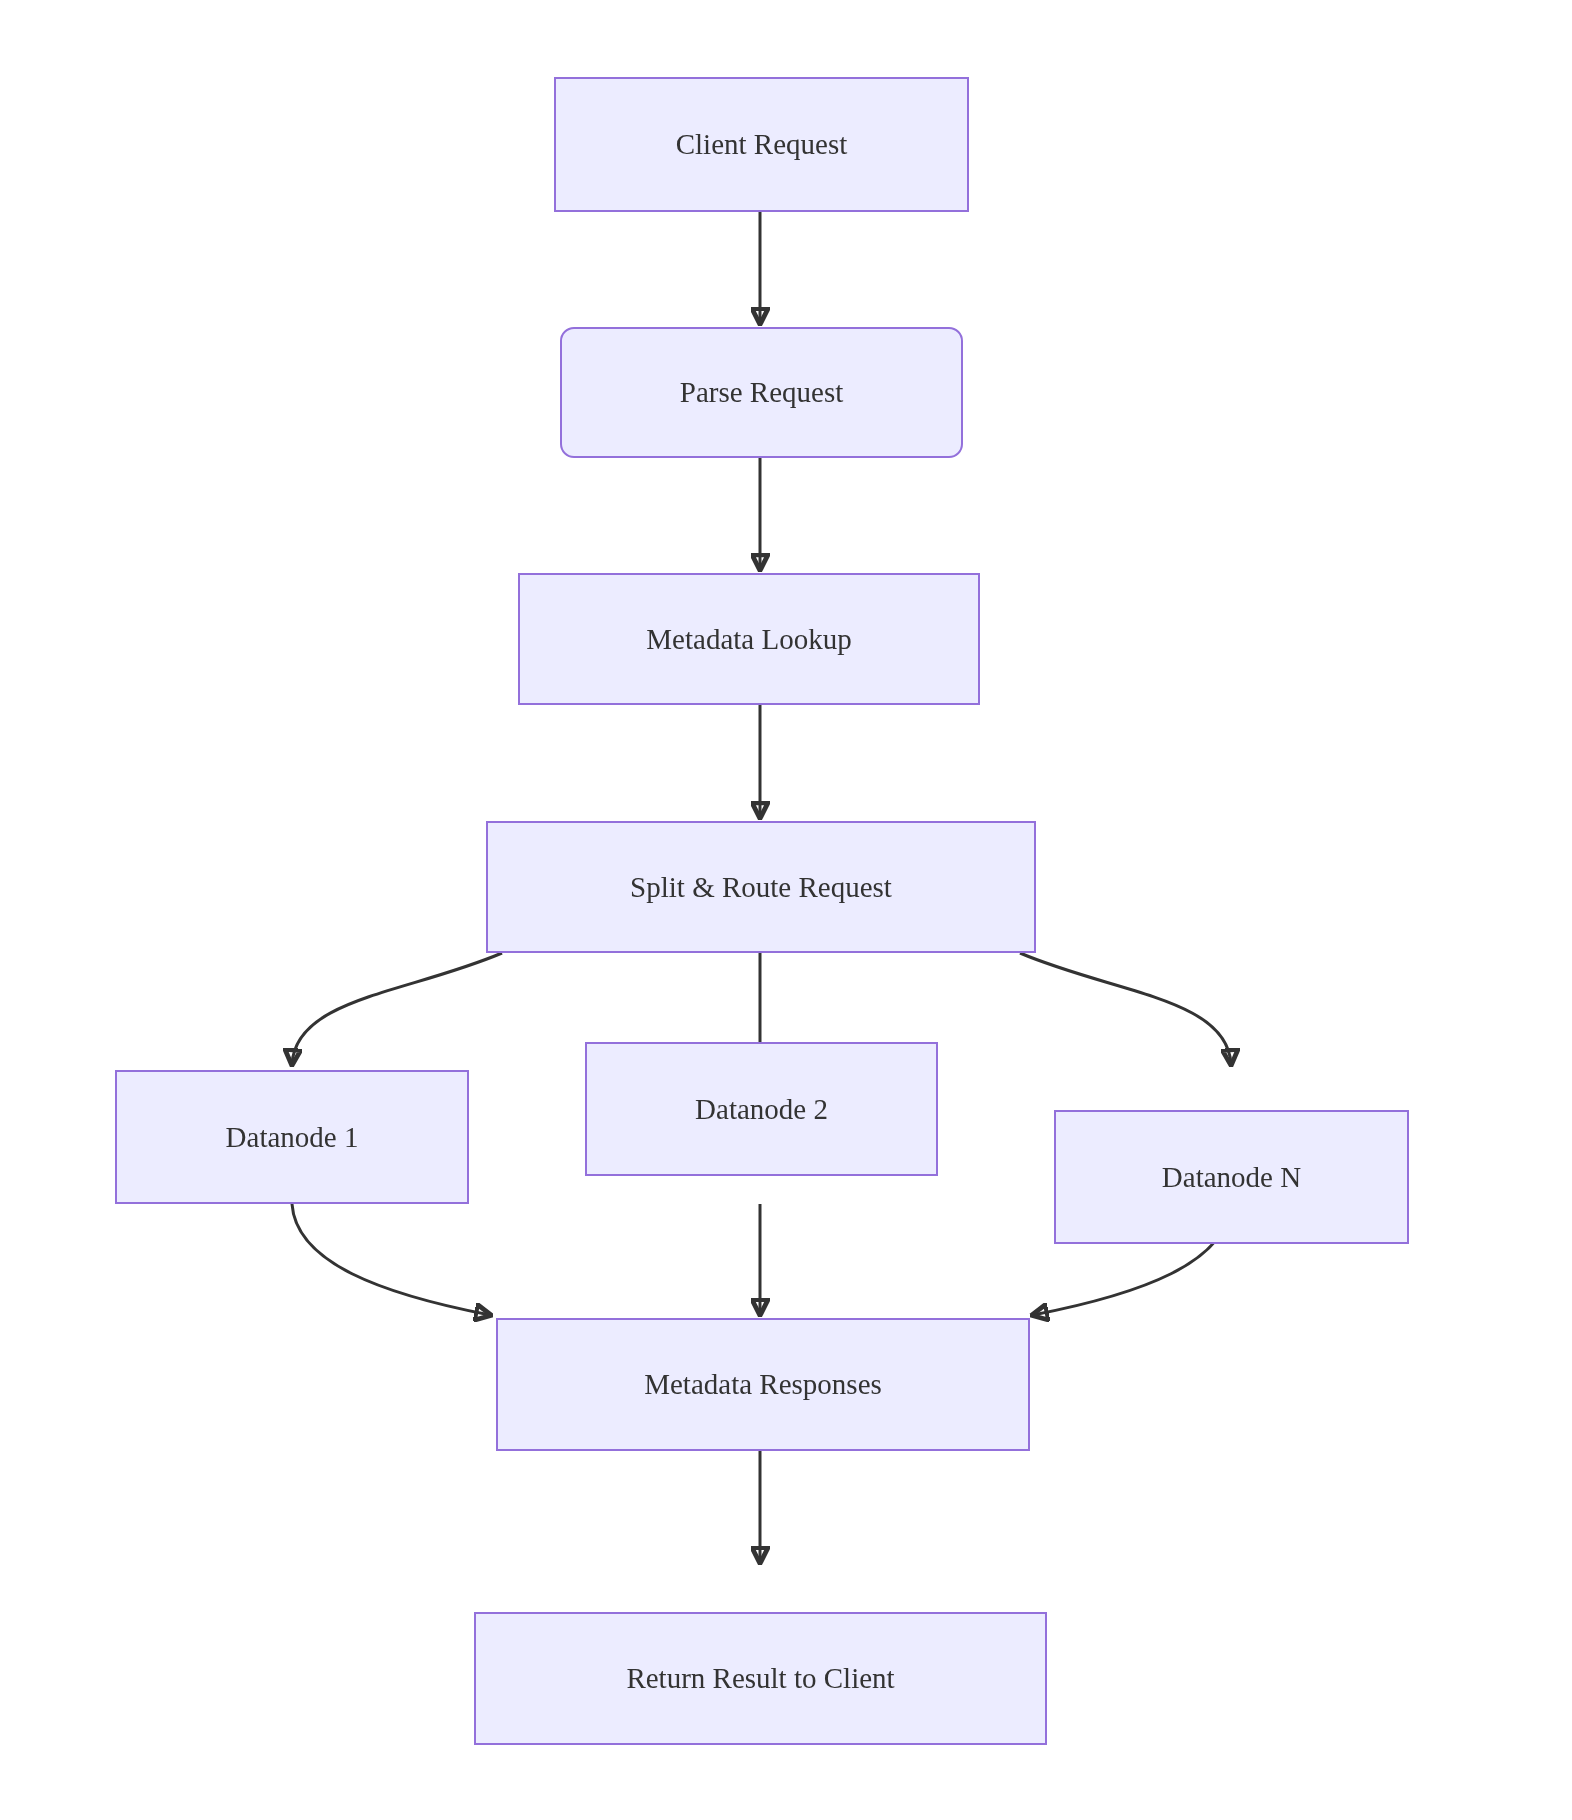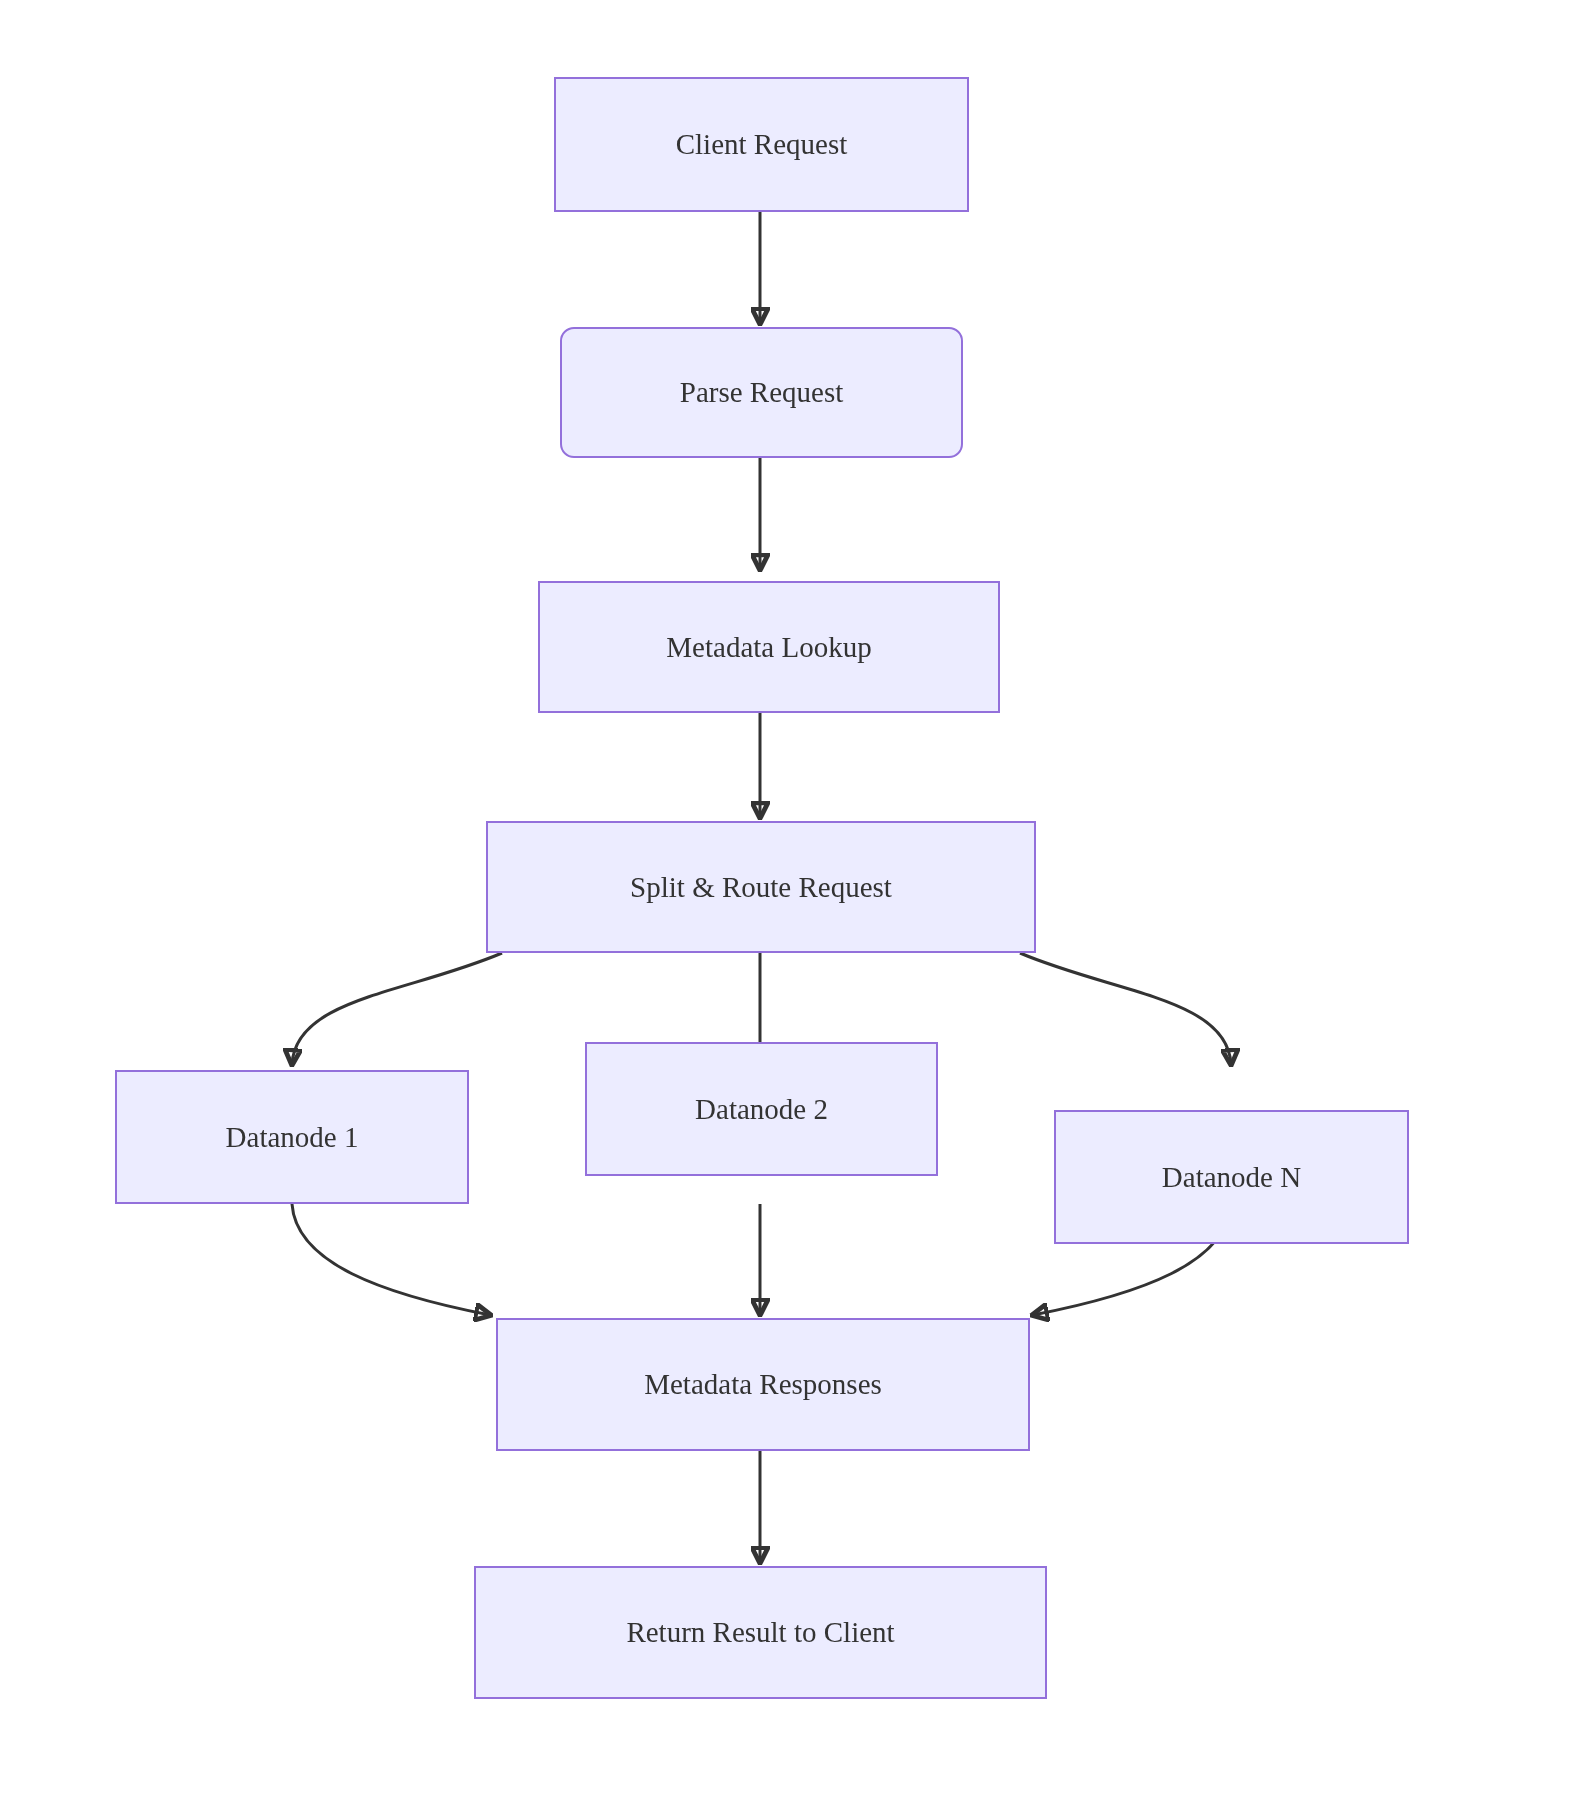--- a/index.html
+++ b/index.html
@@ -37,27 +37,27 @@
     align-items: center;
     justify-content: center;
     text-align: center;
     color: #333333;
     font-size: 29px;
     line-height: 1.2;
   }
   
   .n-client    { left: 554px;  top: 77px;   width: 415px; height: 135px; }
   .n-parse     { left: 560px;  top: 327px;  width: 403px; height: 131px; border-radius: 14px; }
-  .n-metadata  { left: 538px;  top: 573px;  width: 462px; height: 132px; margin-top: 8px; }
+  .n-metadata  { left: 518px;  top: 573px;  width: 462px; height: 132px; }
   .n-split     { left: 486px;  top: 821px;  width: 550px; height: 132px; }
   .n-d1        { left: 115px;  top: 1070px; width: 354px; height: 134px; }
   .n-d2        { left: 585px;  top: 1042px; width: 353px; height: 134px; }
   .n-dn        { left: 1054px; top: 1070px; width: 355px; height: 134px; margin-top: 40px; }
   .n-aggregate { left: 496px;  top: 1318px; width: 534px; height: 133px; }
-  .n-return    { left: 474px;  top: 1566px; width: 573px; height: 133px; text-align: right; }
+  .n-return    { left: 474px;  top: 1612px; width: 573px; height: 133px; text-align: right; }
 </style>
 </head>
 <body>
 
 <div class="canvas">
 
   <svg class="edges" viewBox="0 0 1572 1820" xmlns="http://www.w3.org/2000/svg">
     <defs>
       <marker id="arrow" viewBox="0 0 12 12" refX="10" refY="6" markerWidth="19" markerHeight="19" markerUnits="userSpaceOnUse" orient="auto">
         <path d="M1,1 L11,6 L1,11 Z" fill="#333333" stroke="none"></path>

